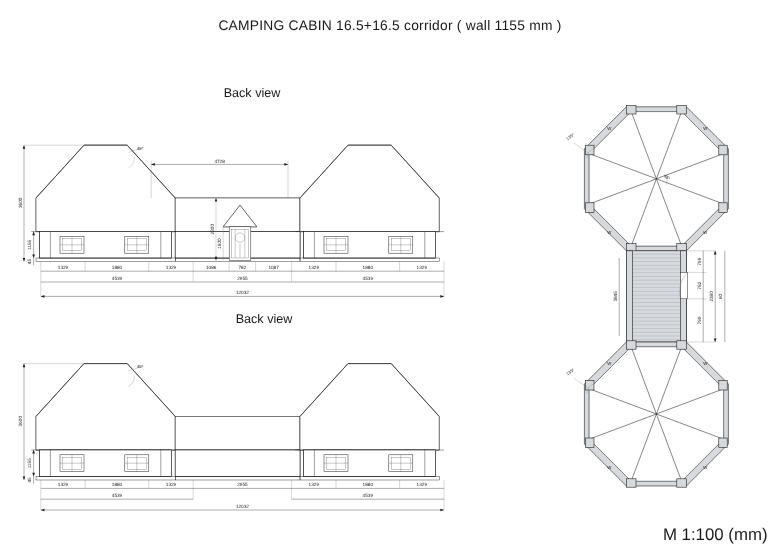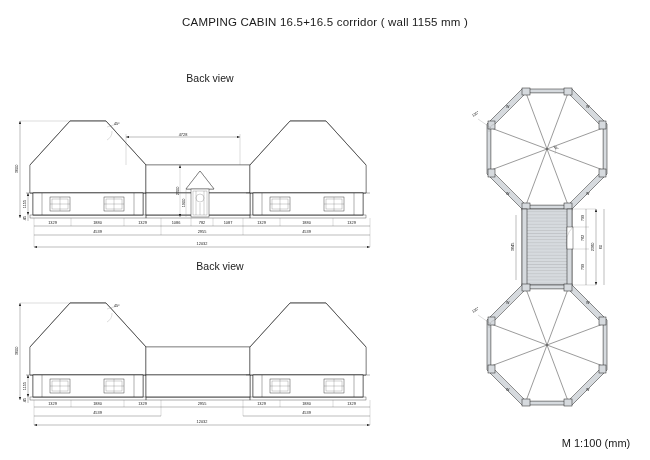--- a/index.html
+++ b/index.html
@@ -3,21 +3,21 @@
 <meta charset="utf-8">
 <style>
   html,body{margin:0;padding:0;background:#ffffff;}
   body{width:650px;height:460px;position:relative;overflow:hidden;
        font-family:"Liberation Sans",sans-serif;color:#1a1a1a;}
   .abs{position:absolute;}
   #title{top:16px;left:0;width:650px;text-align:center;font-size:11.5px;letter-spacing:.2px;}
   .viewlabel{font-size:10.5px;text-align:center;}
   #front-label{top:72px;left:110px;width:200px;}
   #back-label{top:260px;left:120px;width:200px;}
-  #scale-label{top:437px;left:548px;width:96px;text-align:center;font-size:11px;}
+  #scale-label{top:437px;left:548px;width:96px;text-align:center;font-size:14px;}
   svg{display:block;position:absolute;top:0;left:0;}
   text{font-family:"Liberation Sans",sans-serif;fill:#1a1a1a;}
   .dim{font-size:3.9px;}
   .dimv{font-size:3.9px;}
   .ang{font-size:3.6px;}
   .ln{stroke:#1a1a1a;fill:none;}
   .thin{stroke-width:.35;}
   .dimline{stroke:#1a1a1a;stroke-width:.3;fill:none;}
   .ext{stroke:#777;stroke-width:.25;fill:none;}
   .wall{stroke:#1a1a1a;stroke-width:.5;fill:#ffffff;}

